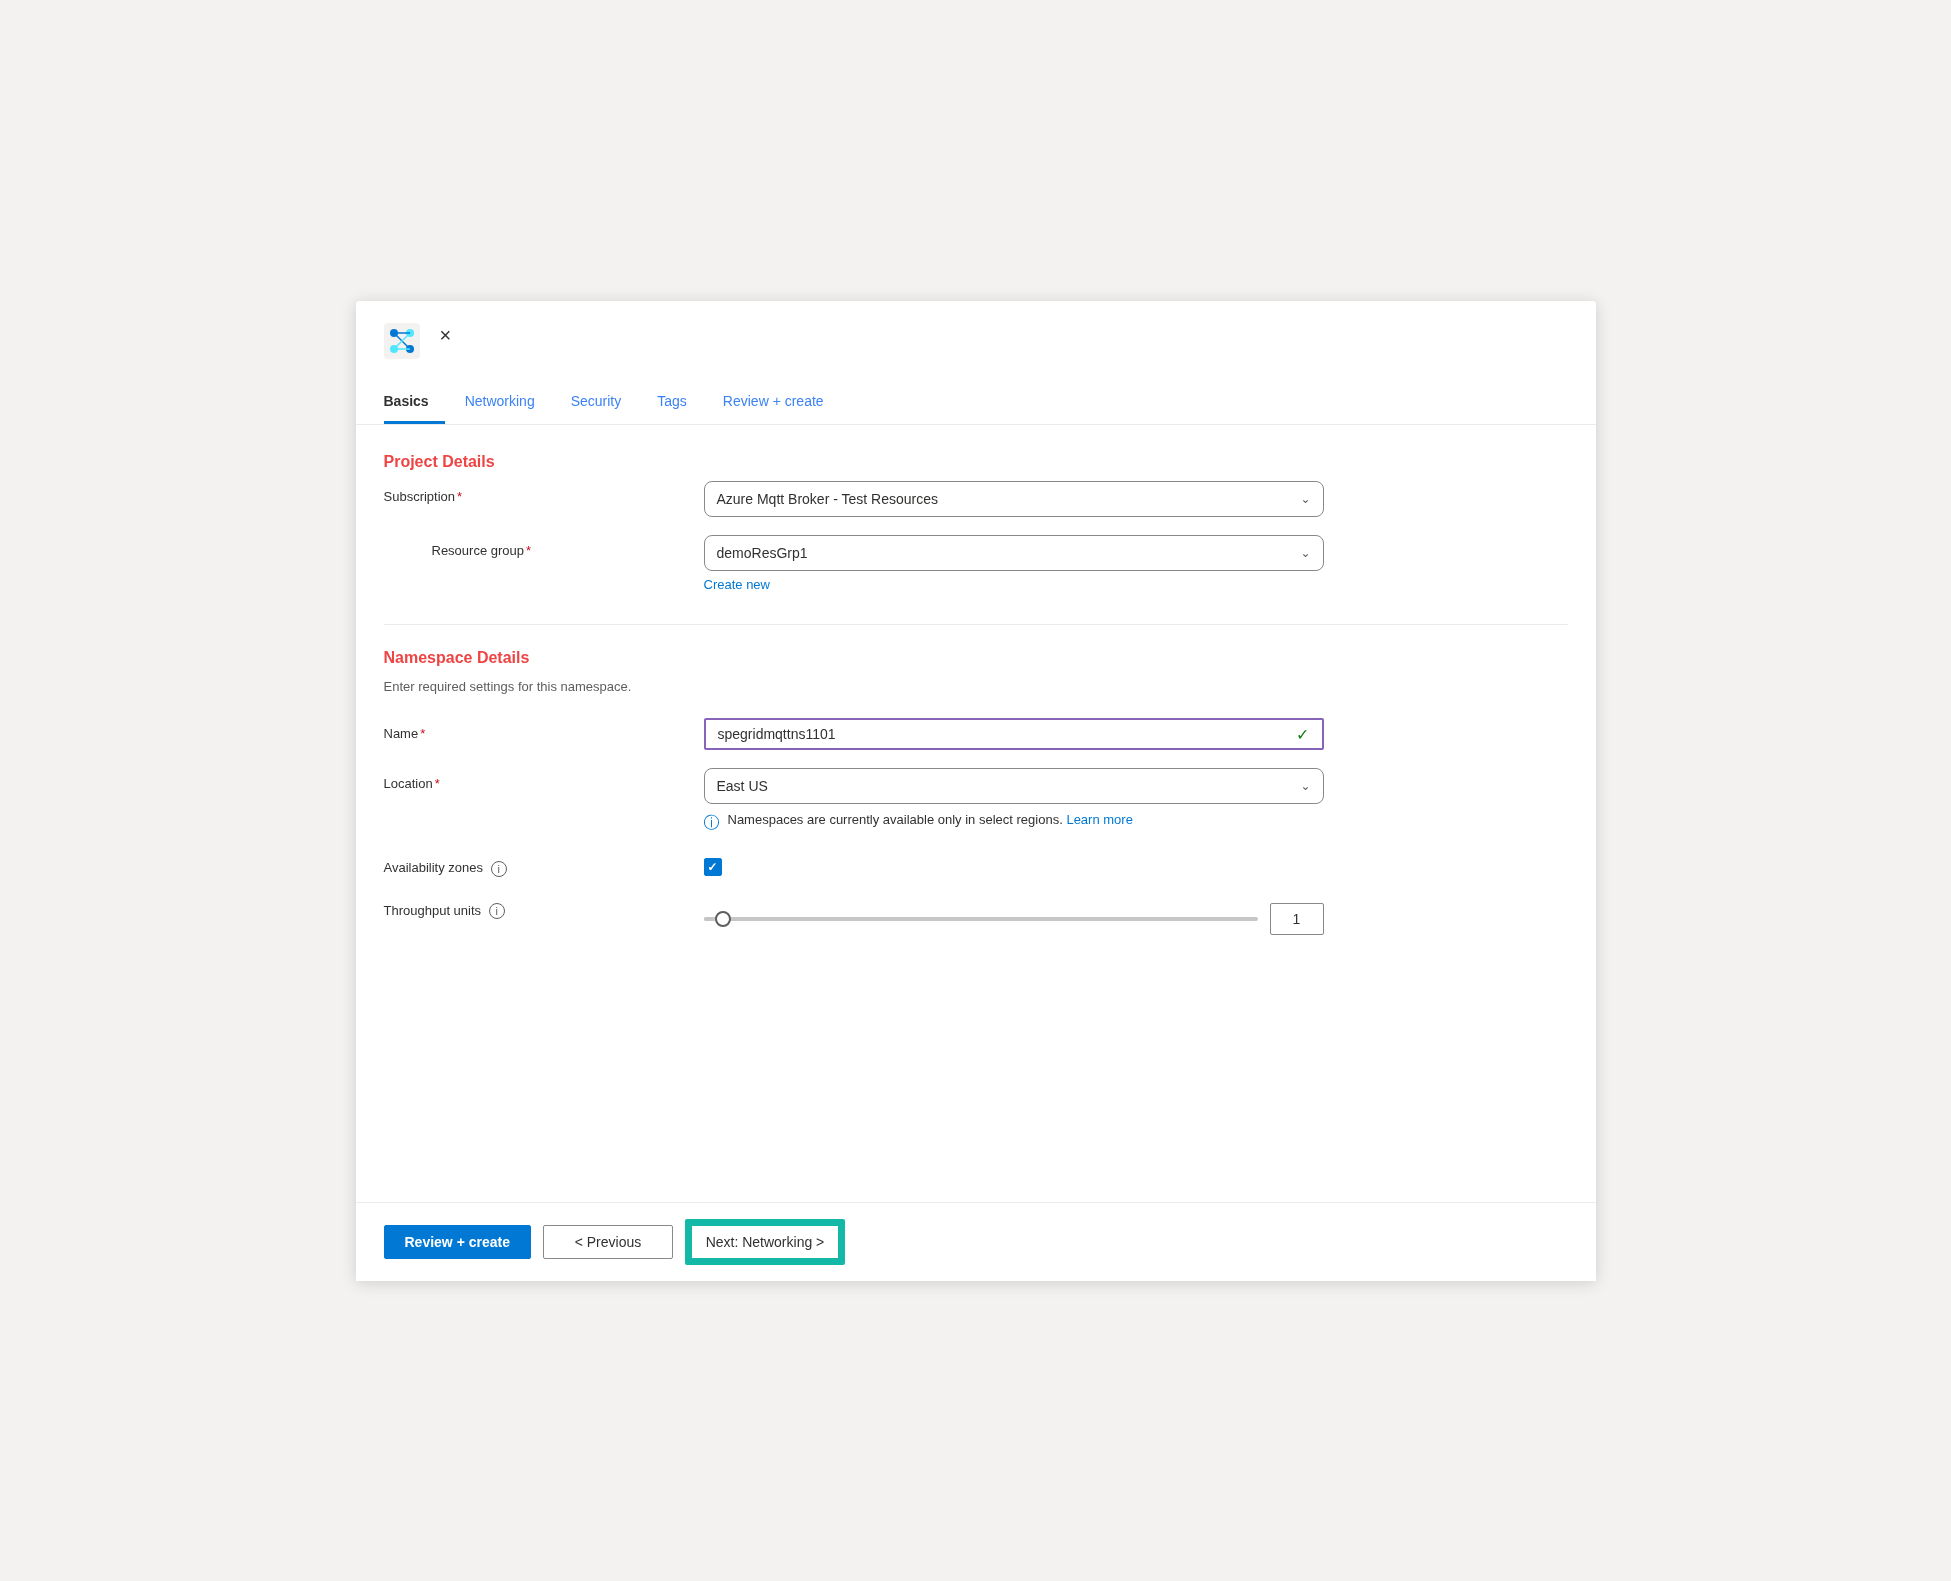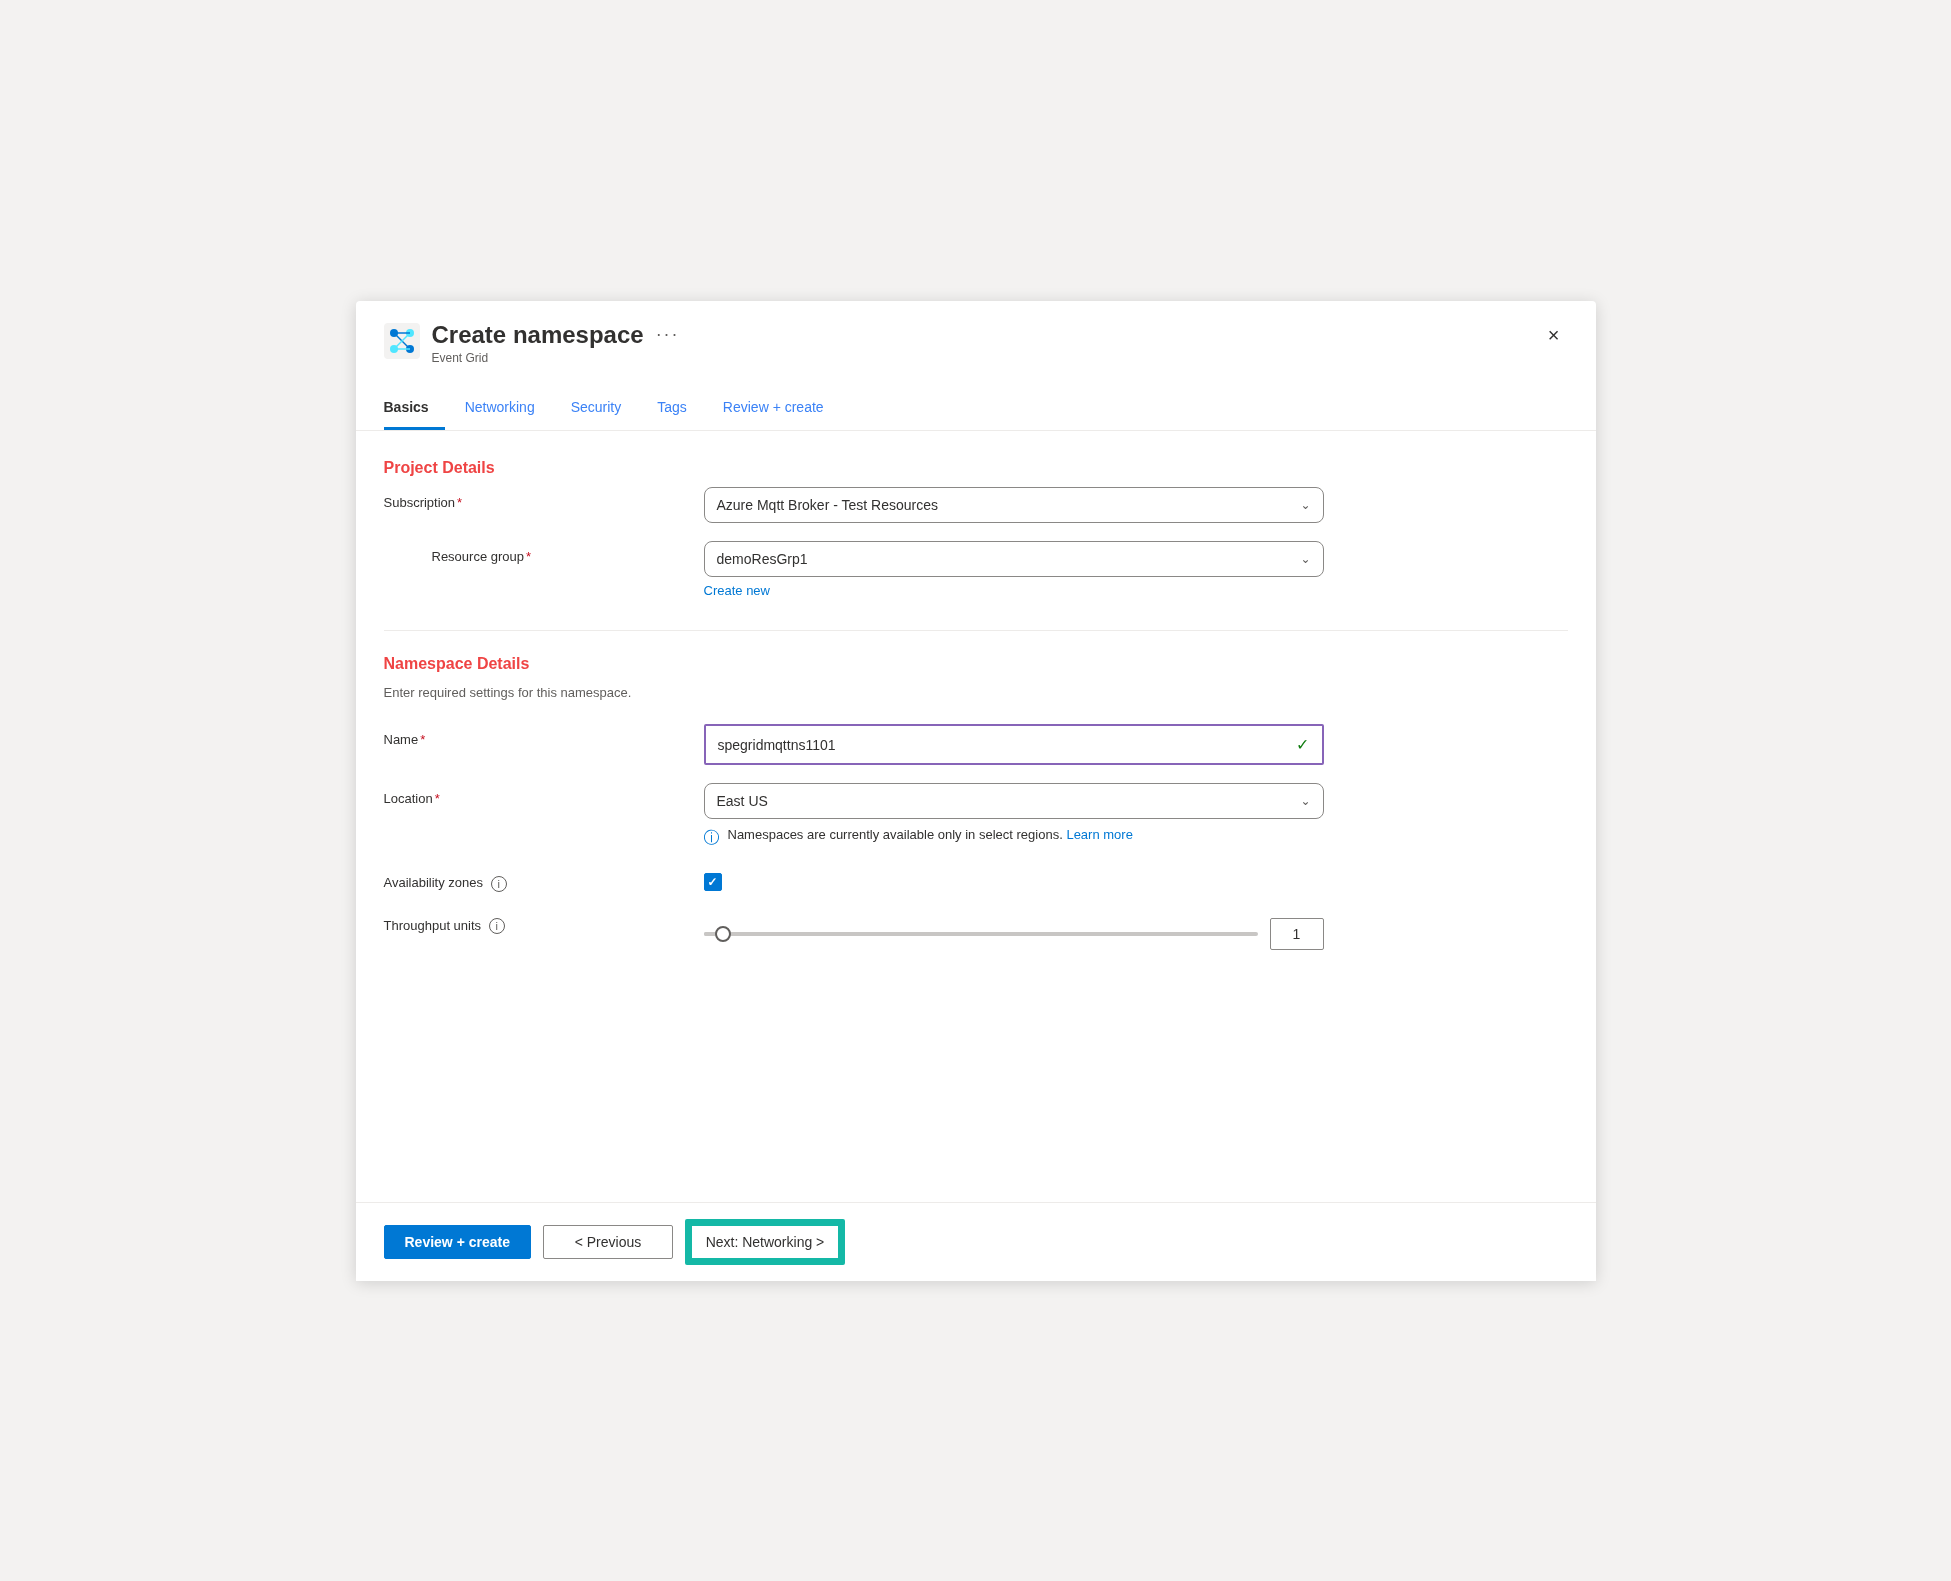--- a/index.html
+++ b/index.html
@@ -142,21 +142,21 @@
       cursor: pointer;
       font-size: 14px;
       color: #323130;
     }
     .dropdown-chevron {
       font-size: 12px;
       color: #605e5c;
     }
     .text-input {
       width: 100%;
-      height: 41px;
+      height: 32px;
       border: 2px solid #8764b8;
       border-radius: 2px;
       background: #ffffff;
       padding: 0 12px;
       font-size: 14px;
       color: #323130;
       display: flex;
       align-items: center;
       justify-content: space-between;
     }
@@ -344,27 +344,20 @@
         <circle cx="10" cy="10" r="4" fill="#0078d4"></circle>
         <circle cx="26" cy="10" r="4" fill="#50e6ff"></circle>
         <circle cx="10" cy="26" r="4" fill="#50e6ff"></circle>
         <circle cx="26" cy="26" r="4" fill="#0078d4"></circle>
         <line x1="10" y1="10" x2="26" y2="26" stroke="#0078d4" stroke-width="1.5"></line>
         <line x1="26" y1="10" x2="10" y2="26" stroke="#50e6ff" stroke-width="1.5"></line>
         <line x1="10" y1="10" x2="26" y2="10" stroke="#0078d4" stroke-width="1.5"></line>
         <line x1="10" y1="26" x2="26" y2="26" stroke="#50e6ff" stroke-width="1.5"></line>
       </svg>
     </div>
-    <div class="dialog-title-area">
-      <div class="dialog-title">
-        <span>Create namespace</span>
-        <span class="dialog-title-dots">···</span>
-      </div>
-      <div class="dialog-subtitle">Event Grid</div>
-    </div>
     <button class="close-btn">×</button>
   </div>
 
   <div class="tabs">
     <div class="tab active">Basics</div>
     <div class="tab">Networking</div>
     <div class="tab">Security</div>
     <div class="tab">Tags</div>
     <div class="tab">Review + create</div>
   </div>

